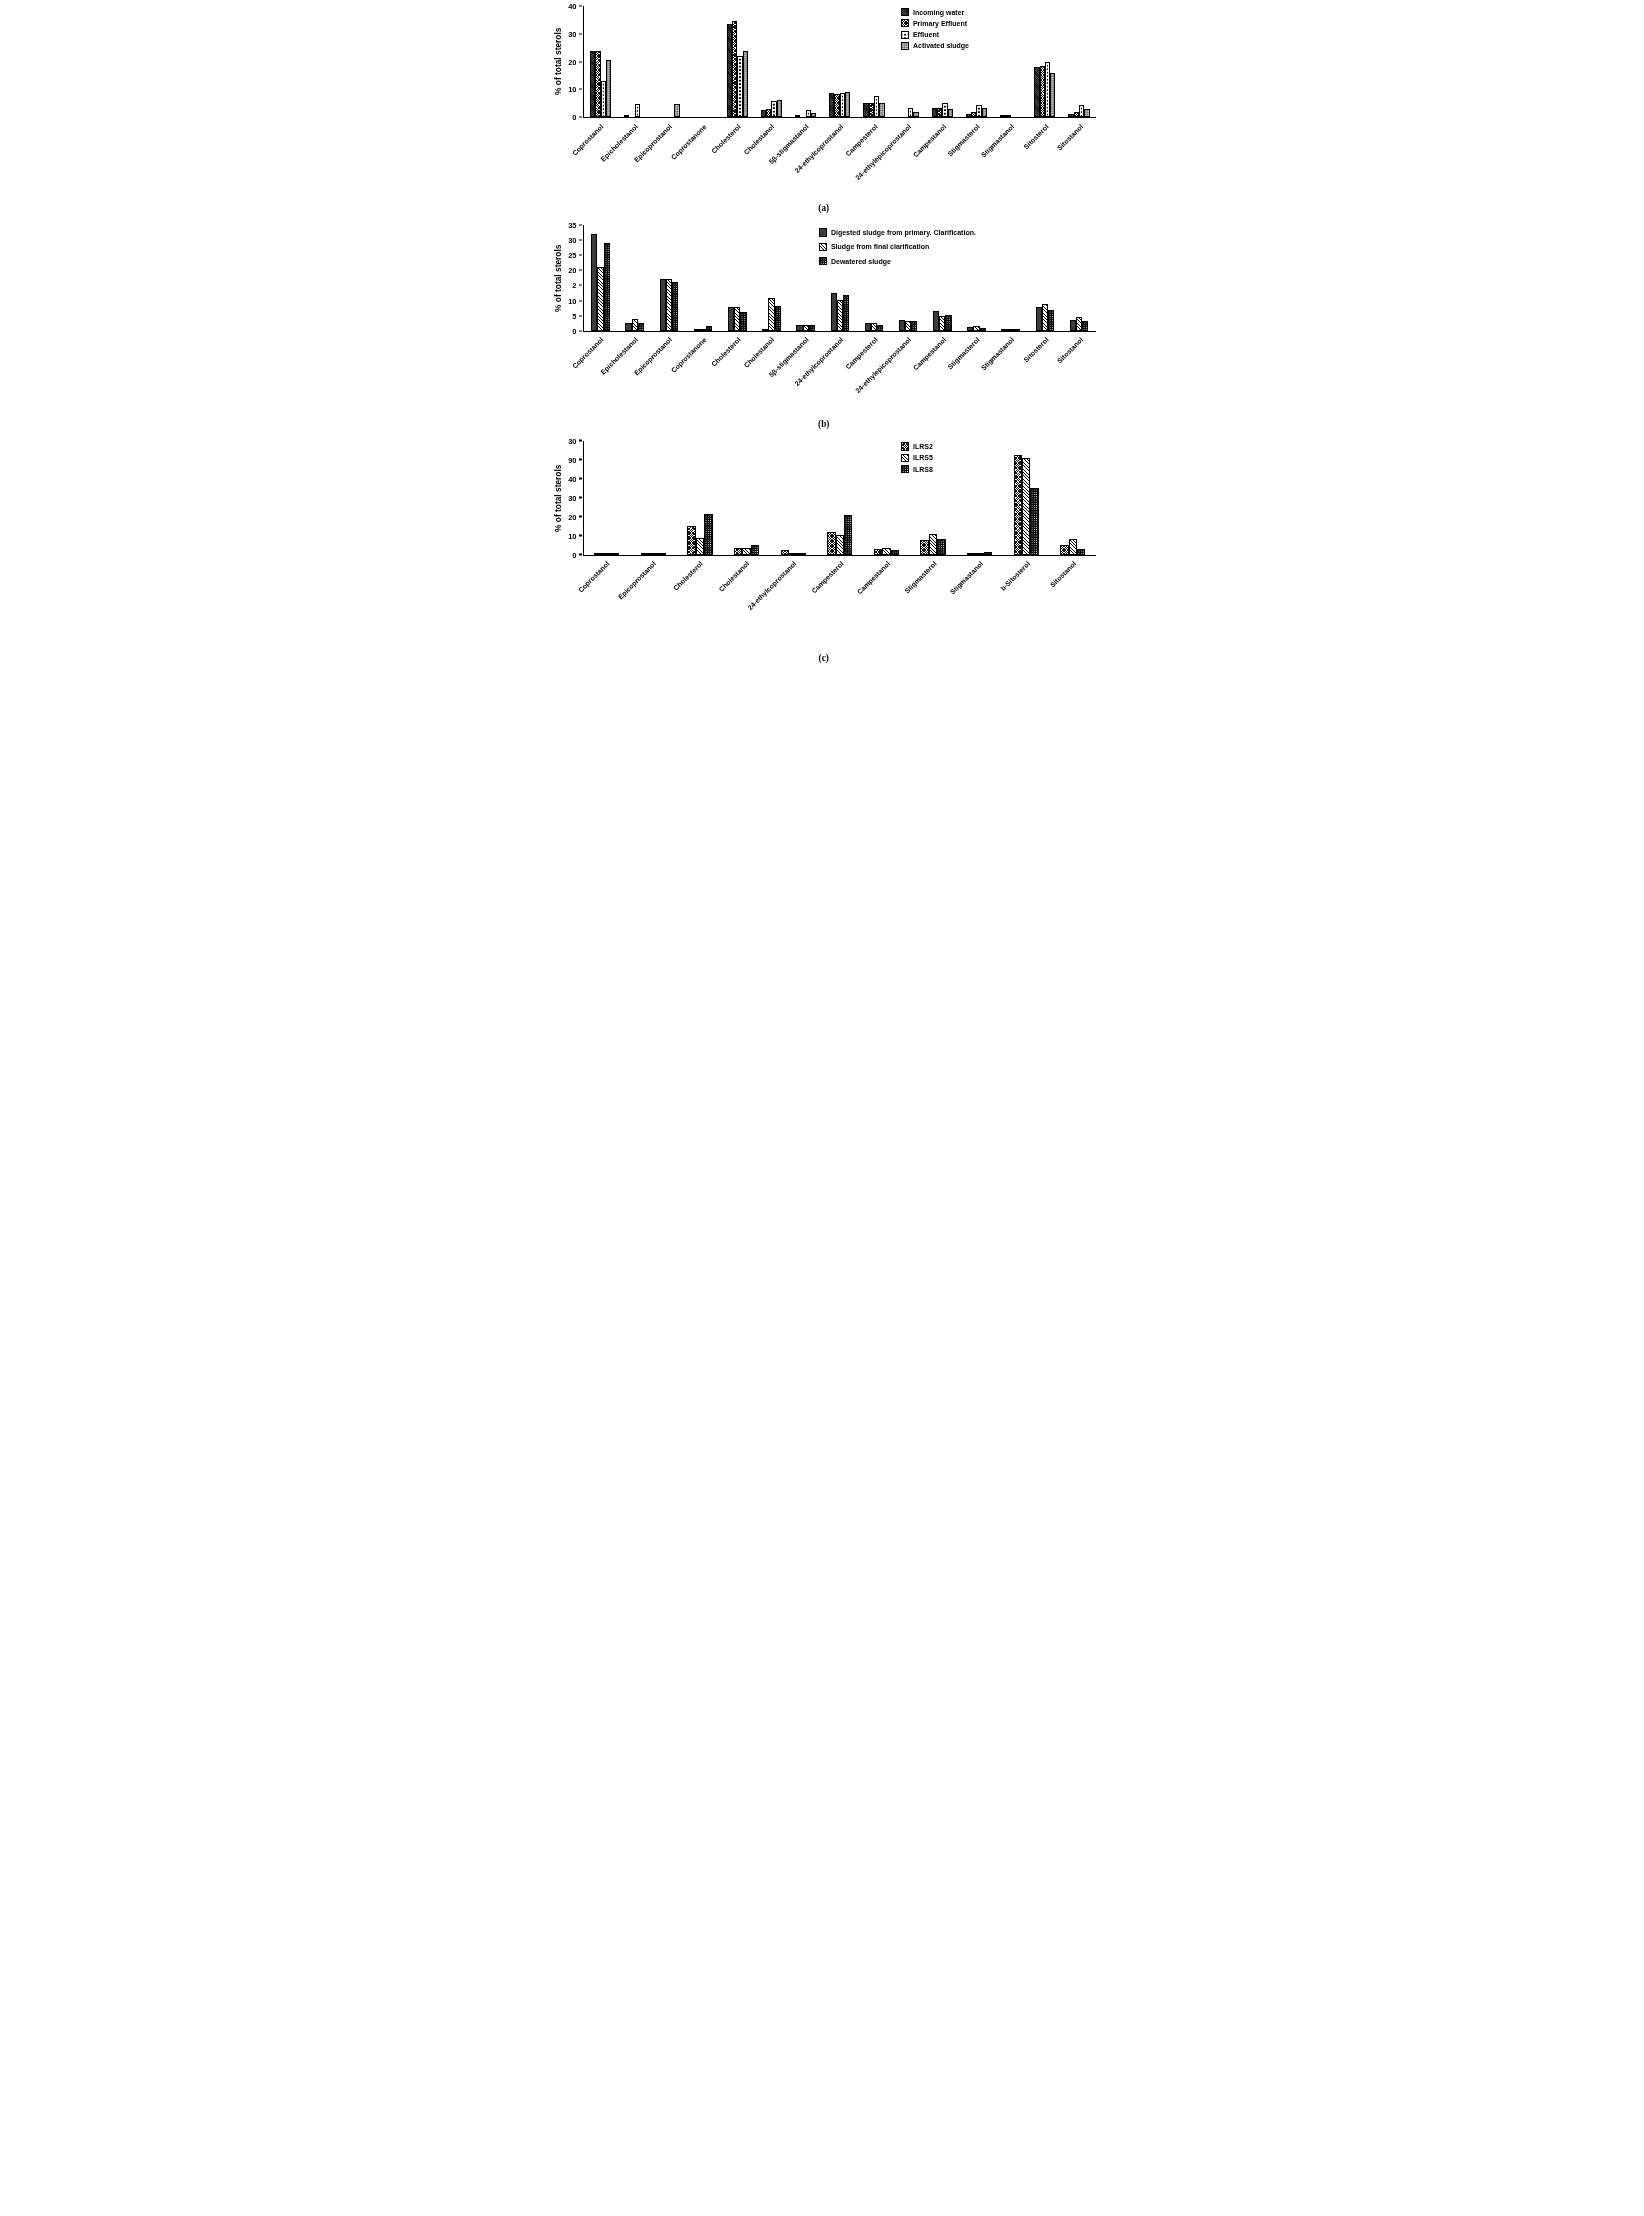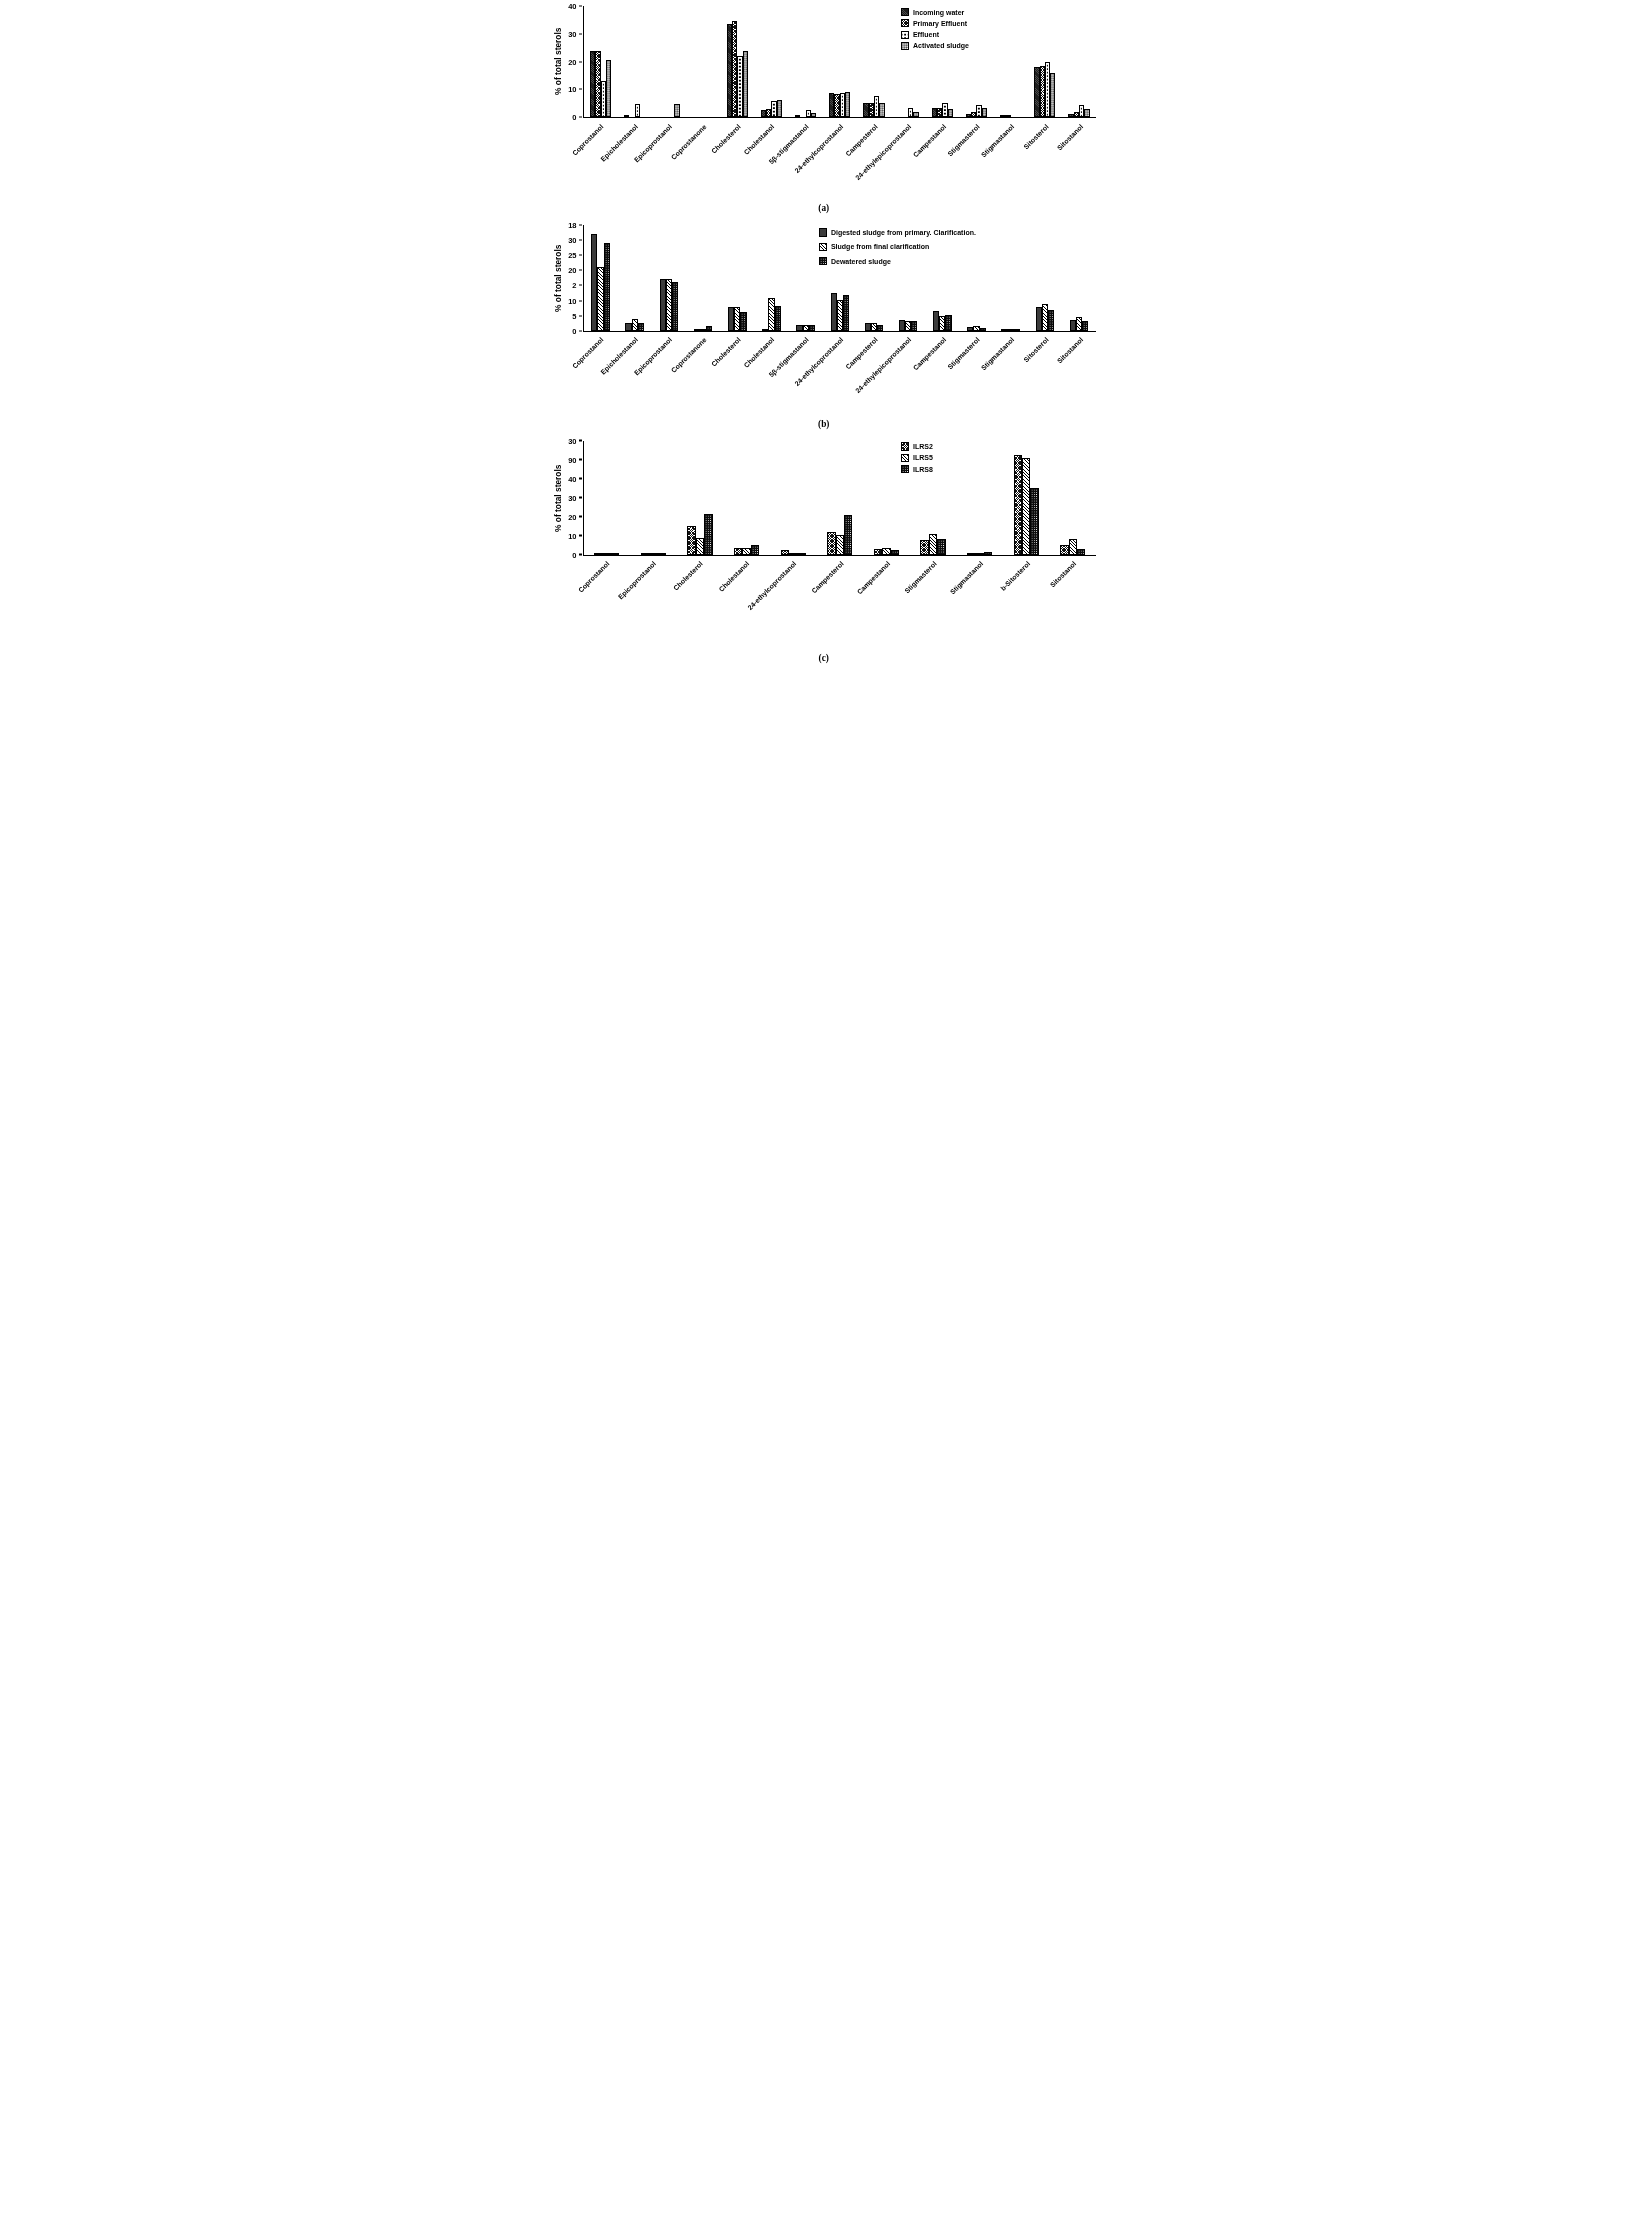--- a/index.html
+++ b/index.html
@@ -255,21 +255,21 @@
               </div>
               <div class="ytick" style="bottom: 76px;">
                 <span class="ytick-label">25</span>
                 <span class="ytick-mark"></span>
               </div>
               <div class="ytick" style="bottom: 91px;">
                 <span class="ytick-label">30</span>
                 <span class="ytick-mark"></span>
               </div>
               <div class="ytick" style="bottom: 106px;">
-                <span class="ytick-label">18</span>
+                <span class="ytick-label">35</span>
                 <span class="ytick-mark"></span>
               </div>
             </div>
           <div class="bars">
               <div class="group">
                 <div class="bar pat-speckle-dark" style="height: 97px;"></div>
                 <div class="bar pat-stripe" style="height: 64px;"></div>
                 <div class="bar pat-speckle-black" style="height: 88px;"></div>
               </div>
               <div class="group">

